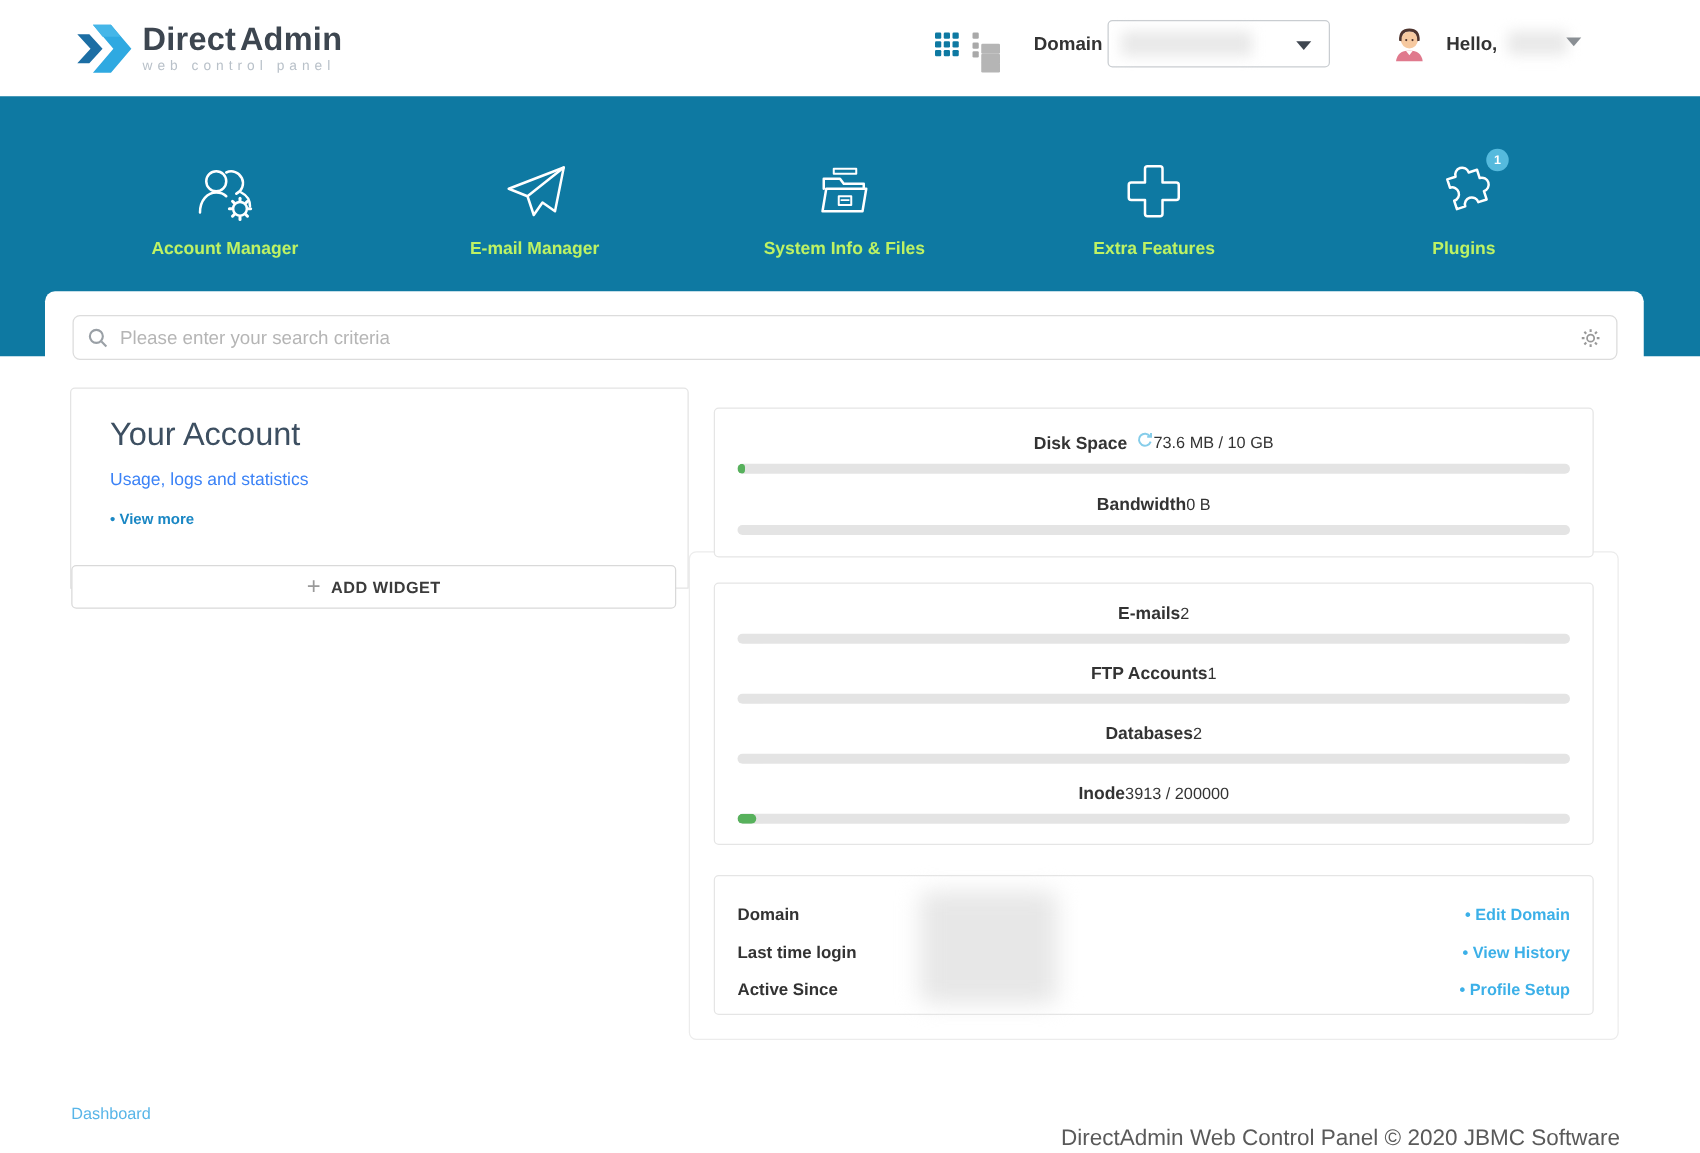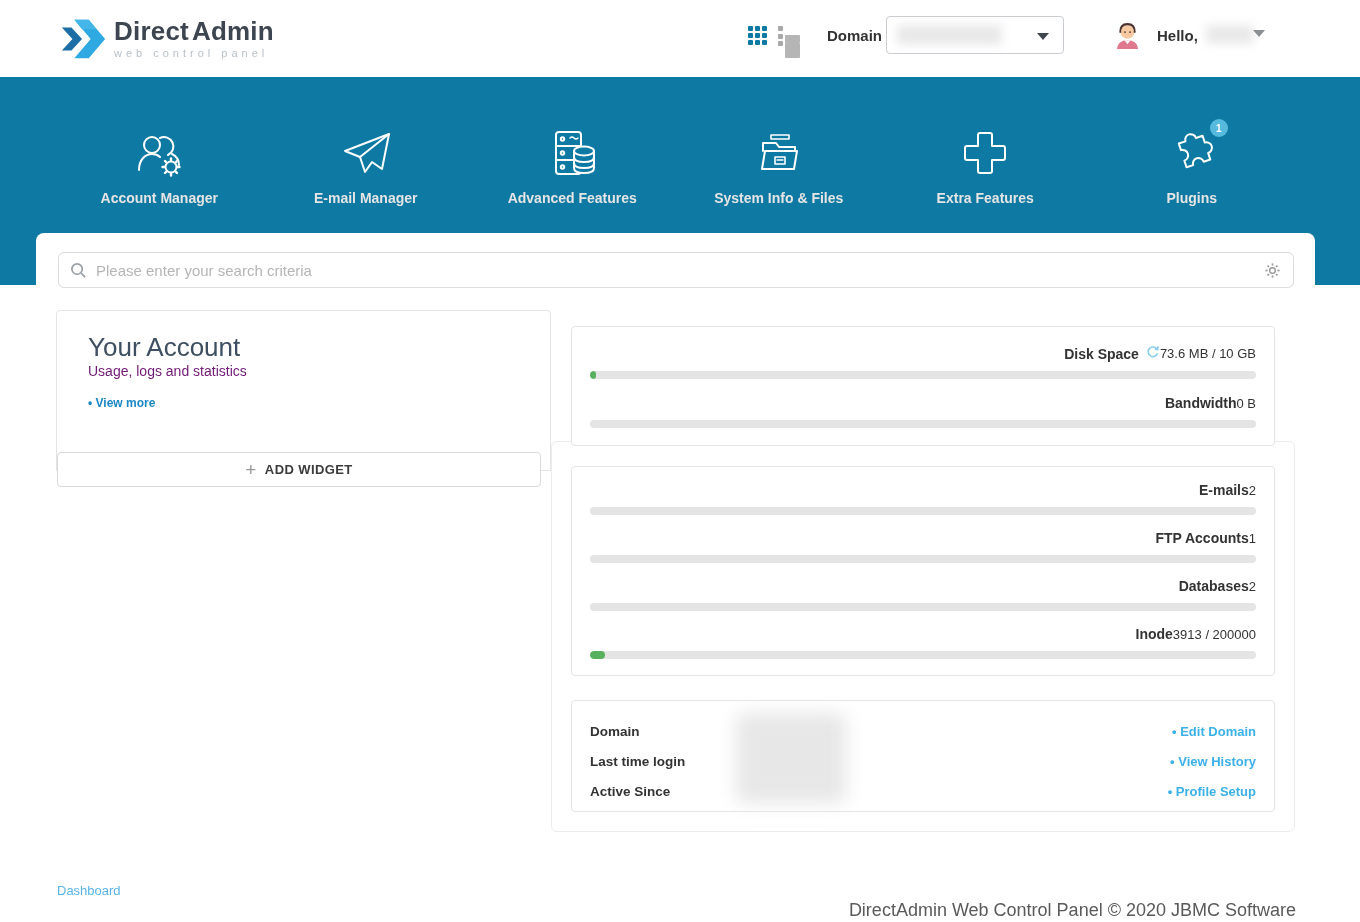--- a/index.html
+++ b/index.html
@@ -35,51 +35,51 @@
   .greeting { position:absolute; left:1157px; top:27px; font-size:15px; font-weight:bold; color:#333; }
   .user-blob { position:absolute; left:1206px; top:25px; width:48px; height:19px; }
   .user-caret { position:absolute; left:1253px; top:30px; border-top-color:#8a8f94; }
 
   
   .navband { position:absolute; left:0; top:77px; width:1360px; height:208px; background:#0e79a2; }
   .nav-items { position:absolute; left:56px; top:0; width:1239px; height:100%; display:flex; }
   .nav-item { flex:1; display:flex; flex-direction:column; align-items:center; padding-top:48px; cursor:pointer; }
   .nav-icon { width:56px; height:56px; position:relative; }
   .nav-icon svg { width:56px; height:56px; stroke:#fff; fill:none; stroke-width:2; stroke-linecap:round; stroke-linejoin:round; }
-  .nav-label { margin-top:9px; color:#e5e5e5; font-size:14px; font-weight:bold; }
+  .nav-label { margin-top:9px; color:#bef264; font-size:14px; font-weight:bold; }
   .badge { position:absolute; top:-6px; right:-8px; width:18px; height:18px; border-radius:50%; background:#55badd; color:#fff; font-size:10px; font-weight:bold; display:flex; align-items:center; justify-content:center; }
 
   
   .sheet { position:absolute; left:36px; top:233px; width:1279px; height:640px; background:#fff; border-radius:8px 8px 0 0; }
   .search-box { position:absolute; left:58px; top:252px; width:1236px; height:36px; border:1px solid #dcdcdc; border-radius:6px; background:#fff; display:flex; align-items:center; }
   .search-box svg.mag { width:17px; height:17px; margin-left:11px; stroke:#9aa0a6; fill:none; stroke-width:1.8; }
   .search-input { flex:1; border:none; outline:none; font-size:15px; color:#444; margin-left:9px; font-family:"Liberation Sans",sans-serif; background:transparent; }
   .search-input::placeholder { color:#b5b5b5; }
   .search-gear { margin-right:12px; cursor:pointer; width:17px; height:17px; }
 
   
   .acct-card { position:absolute; left:56px; top:310px; width:495px; height:161px; border:1px solid #e4e4e4; border-radius:4px 4px 0 0; background:#fff; padding:21px 0 0 31px; }
   .acct-title { font-size:26px; color:#3d4f61; font-weight:normal; }
-  .acct-sub { font-size:14px; color:#701a75; }
+  .acct-sub { font-size:14px; color:#3b82f6; margin-top:12px; }
   .view-more { margin-top:17px; font-size:12px; font-weight:bold; color:#1a87c4; cursor:pointer; display:inline-block; }
   .view-more::before { content:"• "; }
 
   .btn-row { position:absolute; left:57px; top:452px; width:484px; display:flex; gap:13px; }
   .wbtn { flex:1; height:35px; background:#fff; border:1px solid #d9d9d9; border-radius:4px; display:flex; align-items:center; justify-content:center; gap:8px; cursor:pointer; font-size:13px; font-weight:bold; color:#3b3b3b; letter-spacing:0.4px; }
   .wbtn svg { width:15px; height:15px; stroke:#9a9a9a; fill:none; stroke-width:1.6; }
   .wbtn .plus { font-size:19px; font-weight:normal; color:#9a9a9a; line-height:15px; }
 
   
   .right-outer { position:absolute; left:551px; top:441px; width:744px; height:391px; border:1px solid #ececec; border-radius:6px; background:#fff; }
   .rcard { position:absolute; left:571px; width:704px; background:#fff; border:1px solid #e5e5e5; border-radius:4px; padding:18px; }
   .rcard.disk { top:326px; height:120px; }
   .rcard.stats { top:466px; height:210px; padding-top:15px; }
   .rcard.domain { top:700px; height:112px; padding-top:15px; }
 
-  .stat-row-head { display:flex; justify-content:flex-end; align-items:center; }
+  .stat-row-head { display:flex; justify-content:center; align-items:center; }
   .stat-label { font-size:14px; font-weight:bold; color:#333; display:flex; align-items:center; gap:7px; }
   .stat-value { font-size:13px; font-weight:normal; color:#333; }
   .bar { margin-top:9px; height:8px; background:#e4e4e4; border-radius:4px; overflow:hidden; }
   .bar .fill { height:100%; background:#57b15c; border-radius:4px; }
   .stat-block + .stat-block { margin-top:16px; }
   .stats .stat-block + .stat-block { margin-top:15px; }
   .refresh-icon svg { width:14px; height:14px; stroke:#86cdea; fill:none; stroke-width:1.8; }
 
   .dom-row { display:flex; align-items:center; height:30px; }
   .dom-label { width:175px; font-size:13.5px; font-weight:bold; color:#333; }
@@ -186,36 +186,20 @@
       </div>
 
       <div class="nav-item">
         <div class="nav-icon"><svg viewBox="0 0 56 56">
           <path d="M51 9 L7 26 l15 6 5 15 7-10 10 7 z"></path>
           <path d="M22 32 L51 9"></path>
         </svg></div>
         <div class="nav-label">E-mail Manager</div>
       </div>
 
-      <div class="nav-item">
-        <div class="nav-icon"><svg viewBox="0 0 56 56">
-          <rect x="12" y="7" width="25" height="42" rx="3"></rect>
-          <line x1="12" y1="21" x2="37" y2="21"></line>
-          <line x1="12" y1="35" x2="37" y2="35"></line>
-          <circle cx="18.5" cy="14" r="1.7"></circle>
-          <circle cx="18.5" cy="28" r="1.7"></circle>
-          <circle cx="18.5" cy="42" r="1.7"></circle>
-          <path d="M26 13 q2-2 4 0 t4 0" stroke-width="1.4"></path>
-          <path d="M30 26 v17 q0 5 10 5 q10 0 10-5 v-17" fill="#0e79a2"></path>
-          <ellipse cx="40" cy="26" rx="10" ry="4.5" fill="#0e79a2"></ellipse>
-          <path d="M30 32 q0 5 10 5 q10 0 10-5" fill="none"></path>
-          <path d="M30 38 q0 5 10 5 q10 0 10-5" fill="none"></path>
-        </svg></div>
-        <div class="nav-label">Advanced Features</div>
-      </div>
 
       <div class="nav-item">
         <div class="nav-icon"><svg viewBox="0 0 56 56">
           <path d="M12 26 v-8 h13 l3 4 h16 v4"></path>
           <path d="M20 14 h18 v-4 h-18 z" stroke-width="1.6"></path>
           <path d="M11 44 L14 26 H46 L43 44 Z"></path>
           <rect x="24" y="32" width="10" height="7" stroke-width="1.6"></rect>
           <line x1="26" y1="35" x2="32" y2="35" stroke-width="1.4"></line>
         </svg></div>
         <div class="nav-label">System Info &amp; Files</div>

